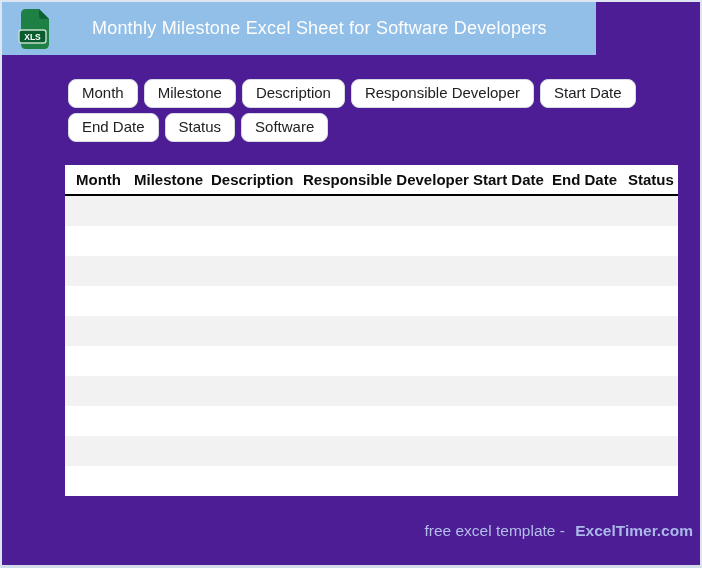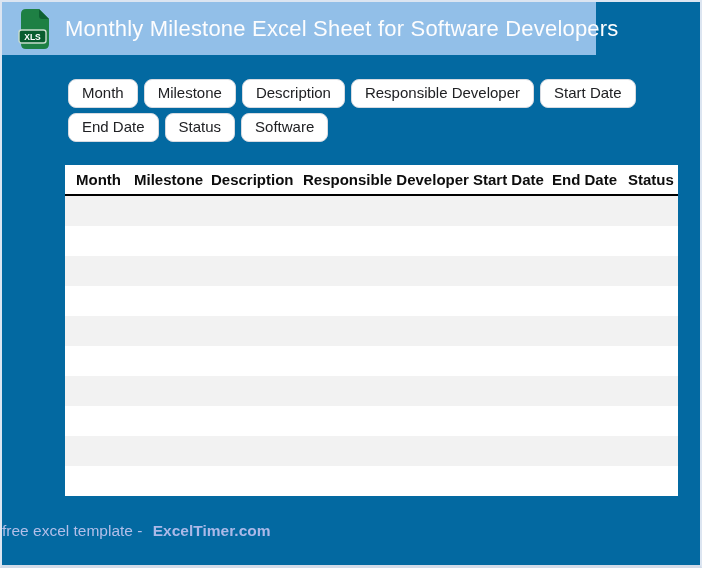--- a/index.html
+++ b/index.html
@@ -3,21 +3,21 @@
 <meta charset="utf-8">
 <style>
   * { margin: 0; padding: 0; box-sizing: border-box; }
   html, body { background: #ffffff; }
   body { font-family: "Liberation Sans", sans-serif; }
 
   .page {
     position: relative;
     width: 702px;
     height: 568px;
-    background: #0369a1;
+    background: #4c1d95;
     border: 2px solid #dce5f1;
     border-bottom: 3px solid #d2dbe8;
     overflow: hidden;
   }
 
   
   .header-bar {
     width: 594px;
     height: 53px;
     background: #92bfe8;
@@ -27,24 +27,25 @@
   }
   .file-icon {
     width: 32px;
     height: 42px;
     margin-right: 15px;
     flex: 0 0 auto;
     position: relative;
   }
   .header-title {
     color: #fdfdfe;
-    font-size: 22px;
+    font-size: 18px;
     font-weight: 500;
     letter-spacing: 0.2px;
     white-space: nowrap;
+    margin-left: 27px;
   }
 
   
   .chips {
     margin: 24px 0 0 66px;
     width: 622px;
     display: flex;
     flex-wrap: wrap;
     gap: 5px 6px;
   }
@@ -82,21 +83,22 @@
     white-space: nowrap;
     overflow: hidden;
   }
   .table-body .row { height: 30px; }
   .table-body .row:nth-child(odd)  { background: #f2f2f2; }
   .table-body .row:nth-child(even) { background: #ffffff; }
 
   
   .footer {
     margin-top: 26px;
-    padding-right: 34px;
+    padding-right: 7px;
+    text-align: right;
     font-size: 15.5px;
     color: #b3bfe9;
   }
   .footer .brand {
     font-weight: bold;
     color: #abb9e8;
     text-decoration: none;
     margin-left: 6px;
   }
 </style>

